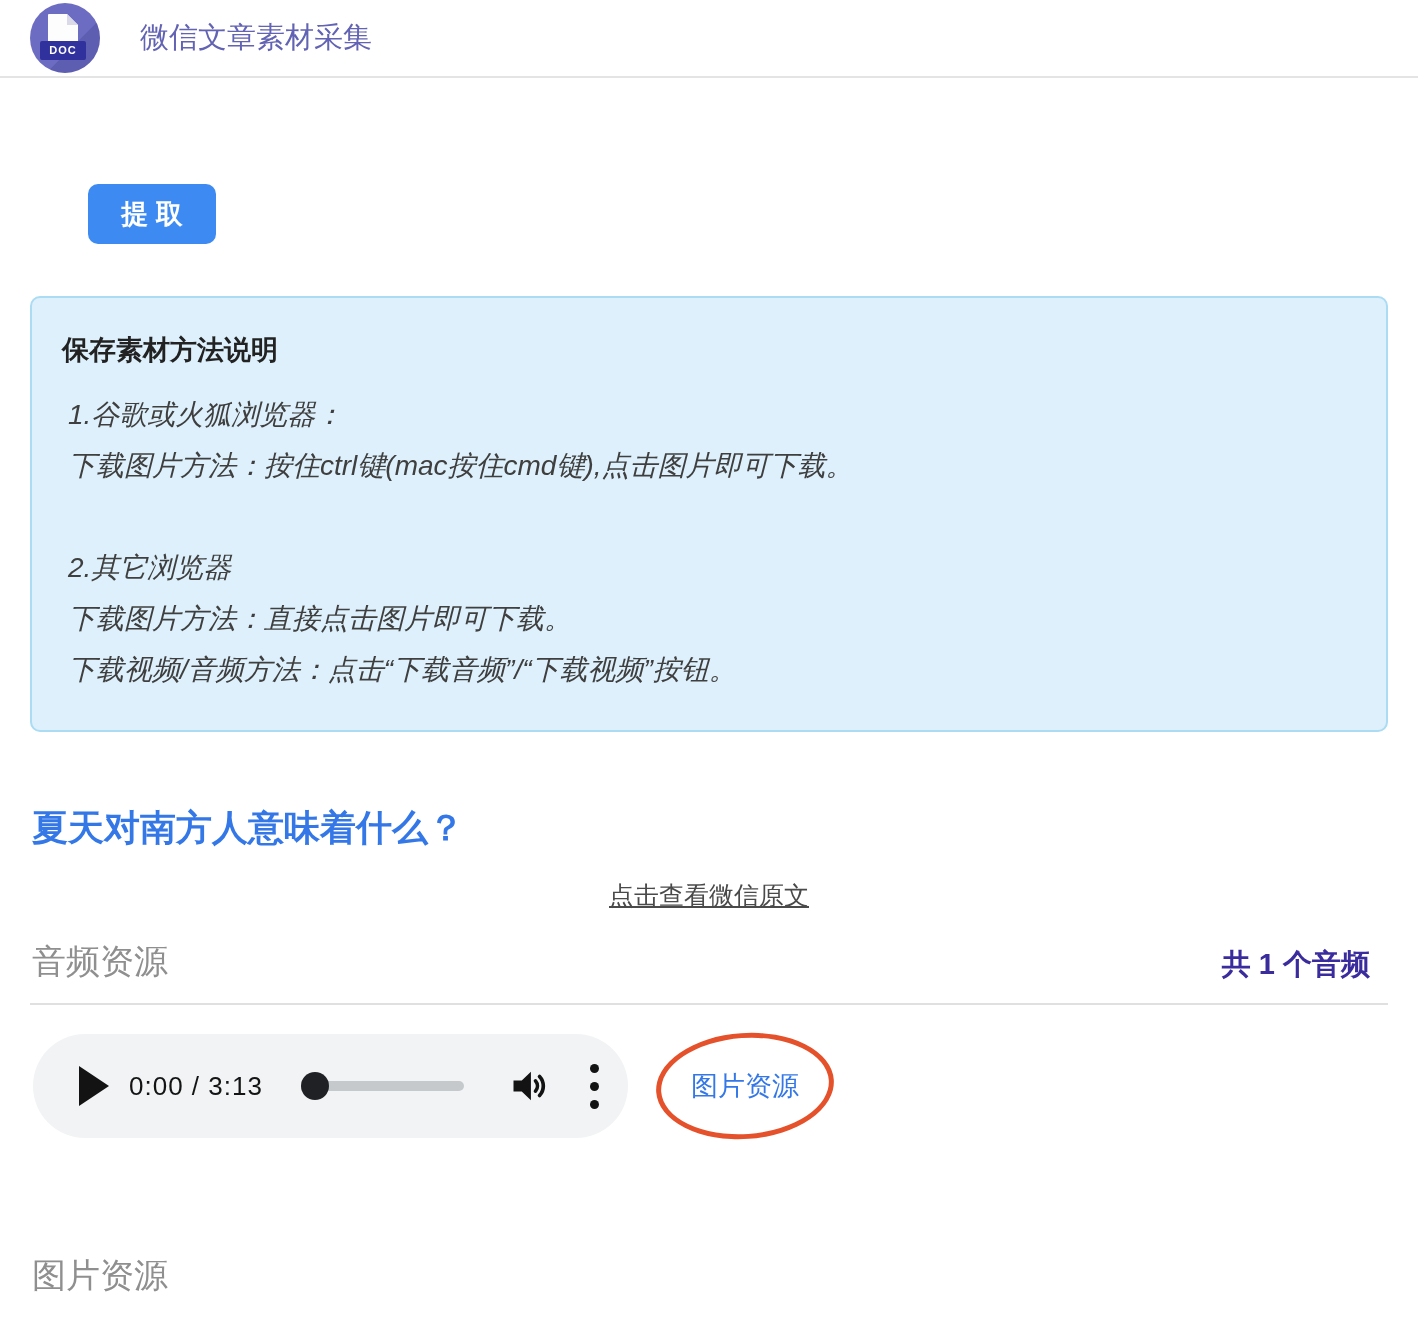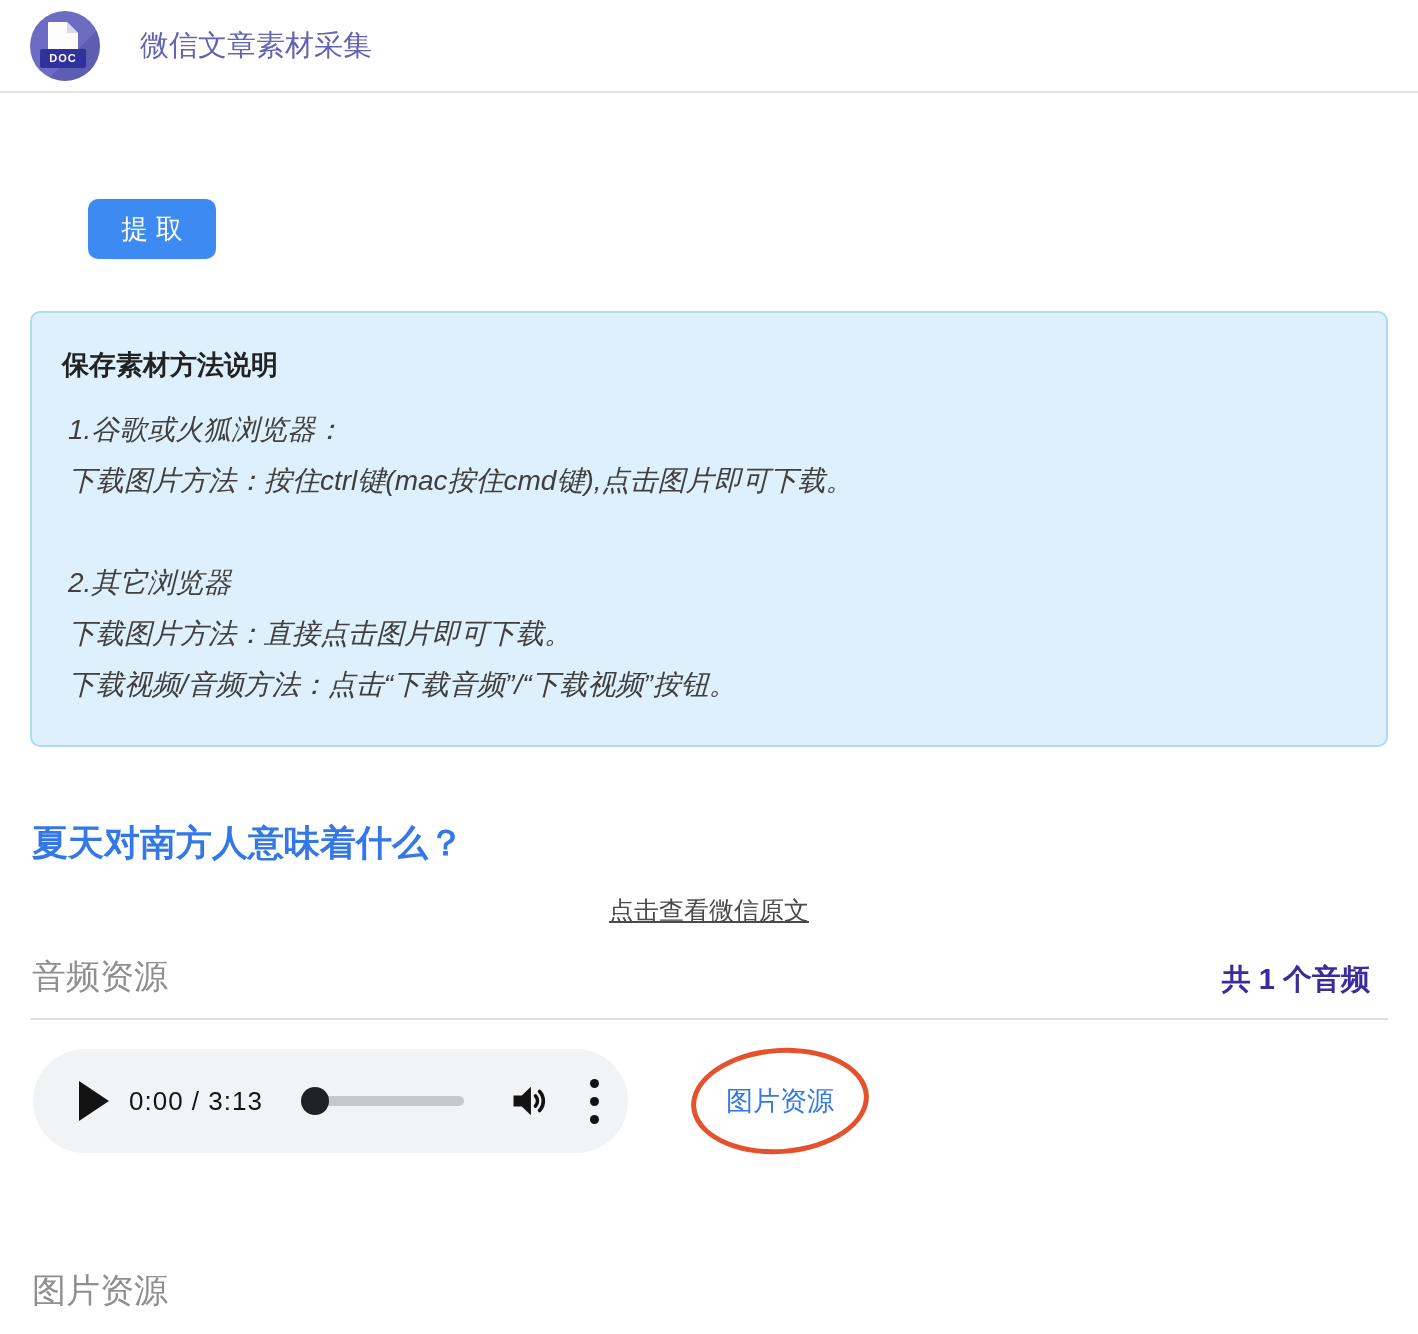--- a/index.html
+++ b/index.html
@@ -6,21 +6,21 @@
   html, body {
     margin: 0; padding: 0;
     width: 1418px; height: 1334px;
     background: #ffffff;
     font-family: "Liberation Sans", "DejaVu Sans", sans-serif;
     overflow: hidden;
   }
 
   
   .topbar {
-    height: 93px;
+    height: 78px;
     background: #ffffff;
     border-bottom: 2px solid #e4e4e4;
     display: flex;
     align-items: center;
     padding-left: 30px;
   }
   .doc-icon {
     width: 70px; height: 70px;
     border-radius: 50%;
     background: #6c6cc2;
@@ -96,20 +96,21 @@
     margin-left: -12px;
     position: relative;
     z-index: 1;
     background: #3d8bf2;
     border: none;
     border-radius: 10px;
     color: #ffffff;
     font-size: 27px;
     font-family: "Liberation Sans", "DejaVu Sans", sans-serif;
     cursor: pointer;
+    font-weight: bold;
   }
 
   
   .info-box {
     margin: 52px 30px 0;
     background: #ddf0fb;
     border: 2px solid #abdcf3;
     border-radius: 10px;
     padding: 34px 30px 32px;
   }
@@ -167,21 +168,20 @@
     border-top: 2px solid #e0e0e0;
     margin: 18px 30px 0;
   }
   .section-head.images { margin-top: 112px; }
 
   
   .audio-row {
     display: flex;
     align-items: center;
     margin: 26px 0 0 33px;
-    gap: 35px;
   }
   .player {
     width: 595px; height: 104px;
     background: #f1f3f4;
     border-radius: 52px;
     display: flex;
     align-items: center;
     padding-left: 46px;
   }
   .play-btn {

